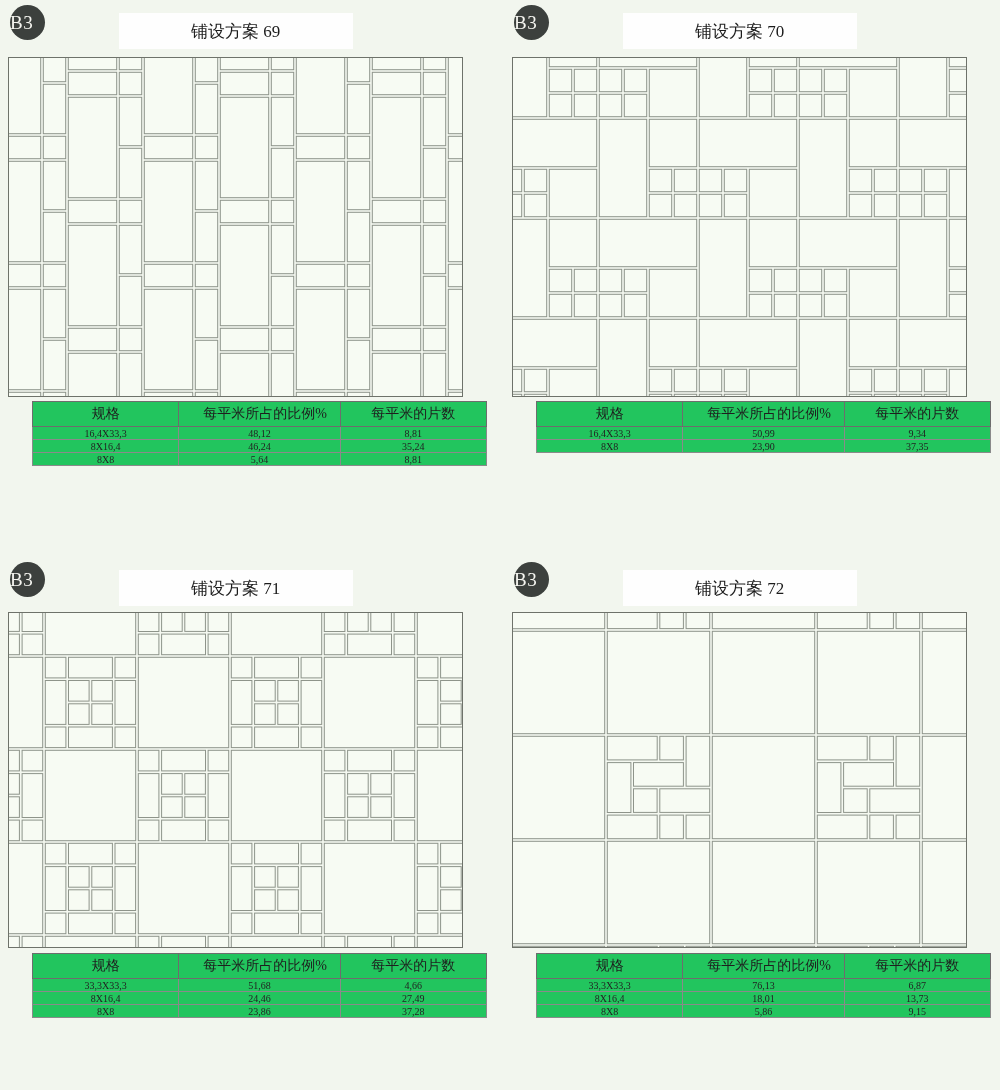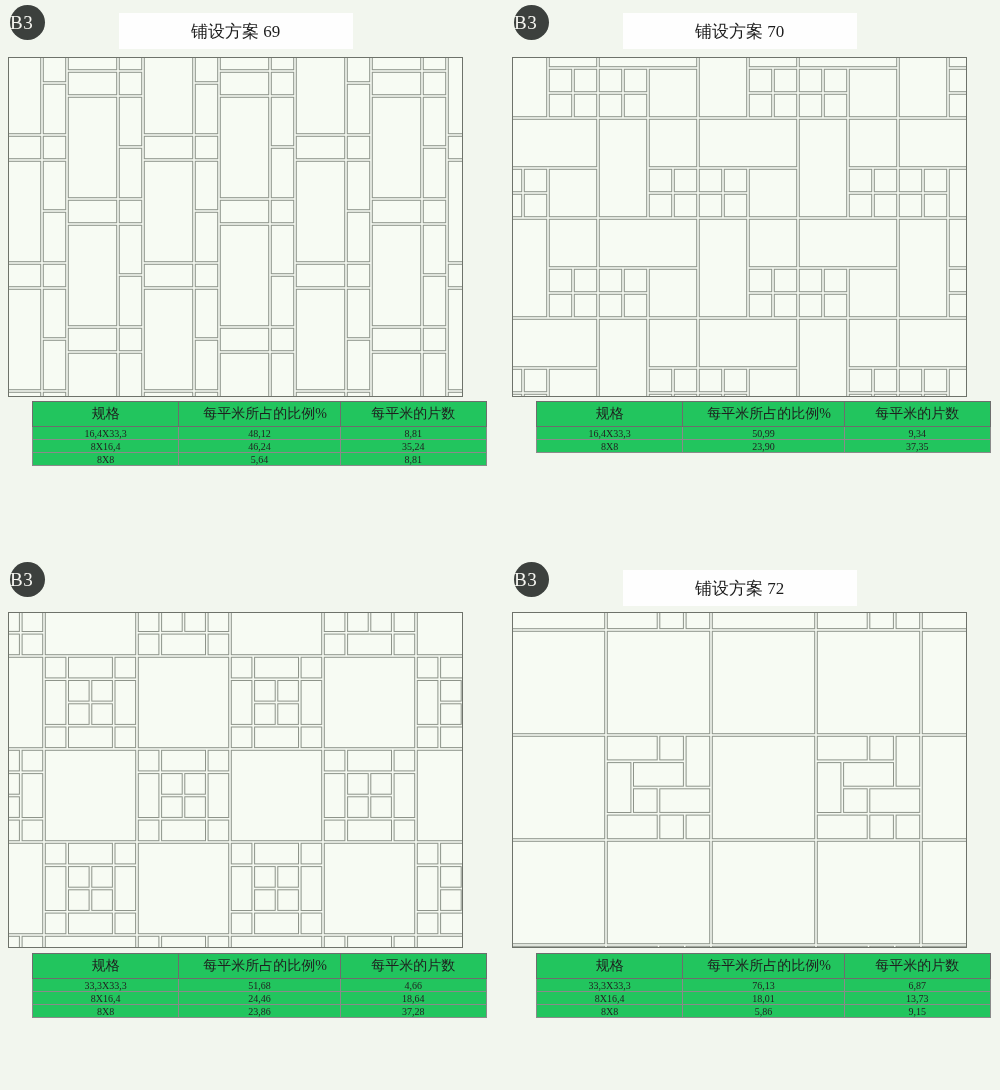--- a/index.html
+++ b/index.html
@@ -342,20 +342,23 @@
       <td>37,35</td>
     </tr>
   </tbody>
     </table>
 </div>
 
 <div class="panel bottom" style="left:8px;top:557px;">
   <div class="badge">
       <span>B3</span>
     </div>
+  <div class="titlebar">
+    <span class="title">铺设方案 71</span>
+  </div>
   <div class="diagram">
       <svg width="453" height="334">
         <rect x="13.1" y="-25.4" width="20.6" height="43.9" fill="#f7fbf3" stroke="#8e948a" stroke-width="1"></rect>
         <rect x="-10.2" y="-2.2" width="20.6" height="20.6" fill="#f7fbf3" stroke="#8e948a" stroke-width="1"></rect>
         <rect x="-33.5" y="21.1" width="43.9" height="20.6" fill="#f7fbf3" stroke="#8e948a" stroke-width="1"></rect>
         <rect x="13.1" y="21.1" width="20.6" height="20.6" fill="#f7fbf3" stroke="#8e948a" stroke-width="1"></rect>
         <rect x="36.3" y="-48.7" width="90.4" height="90.4" fill="#f7fbf3" stroke="#8e948a" stroke-width="1"></rect>
         <rect x="129.3" y="-25.4" width="20.6" height="43.9" fill="#f7fbf3" stroke="#8e948a" stroke-width="1"></rect>
         <rect x="199.1" y="-25.4" width="20.6" height="43.9" fill="#f7fbf3" stroke="#8e948a" stroke-width="1"></rect>
         <rect x="152.6" y="-2.2" width="20.6" height="20.6" fill="#f7fbf3" stroke="#8e948a" stroke-width="1"></rect>
@@ -495,21 +498,21 @@
       <th class="c3">每平米的片数</th>
     </tr>
     <tr>
       <td>33,3X33,3</td>
       <td>51,68</td>
       <td>4,66</td>
     </tr>
     <tr>
       <td>8X16,4</td>
       <td>24,46</td>
-      <td>18,64</td>
+      <td>27,49</td>
     </tr>
     <tr>
       <td>8X8</td>
       <td>23,86</td>
       <td>37,28</td>
     </tr>
   </tbody>
     </table>
 </div>
 

